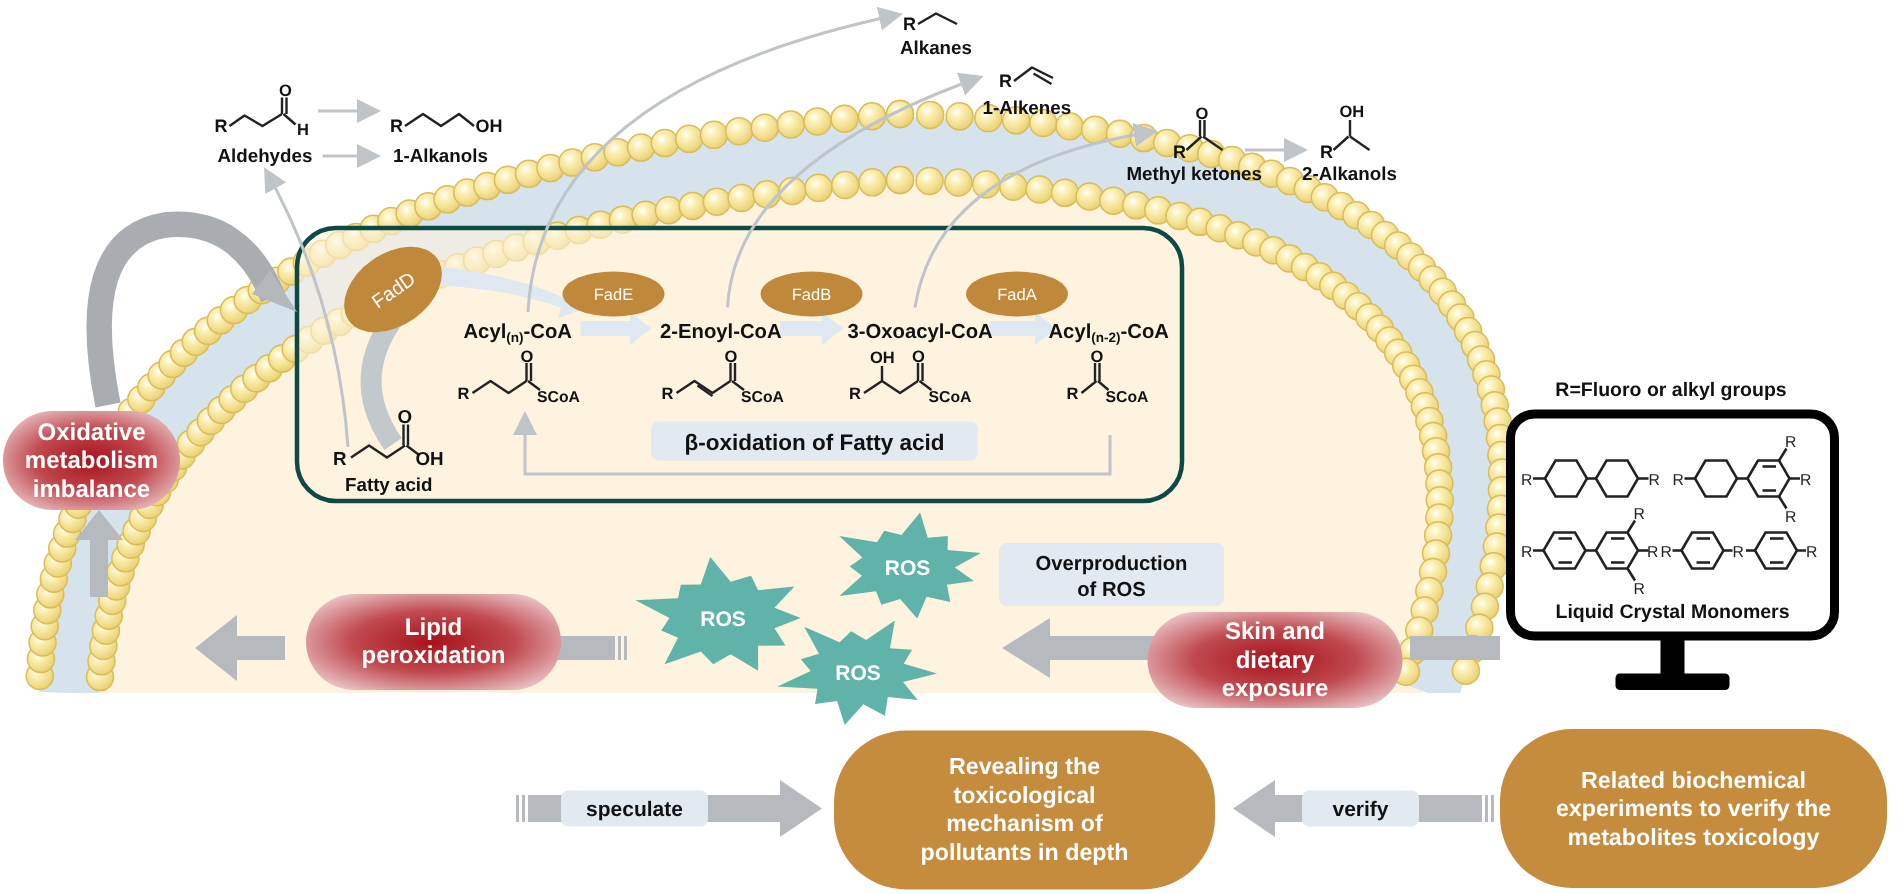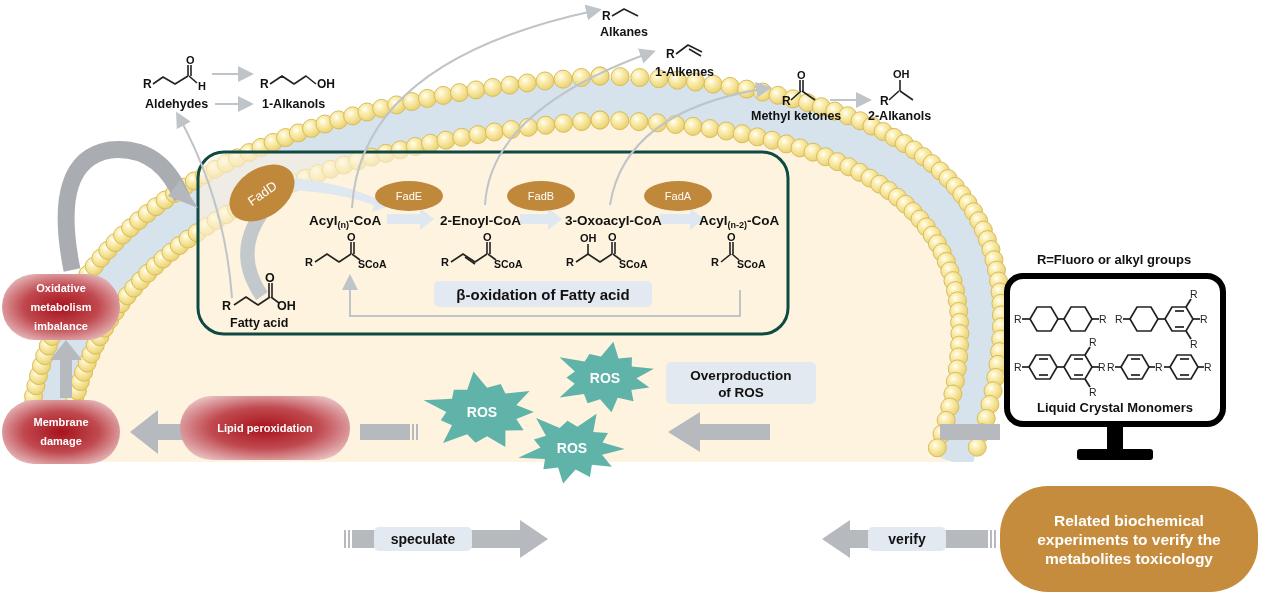--- a/index.html
+++ b/index.html
@@ -7,21 +7,21 @@
          font-family:"Liberation Sans", sans-serif; }
   #stage { position:absolute; left:0; top:0; width:1269px; height:596px; }
   svg text { font-family:"Liberation Sans", sans-serif; }
   .lbl { font-weight:bold; fill:#111; }
   .bond { stroke:#222; stroke-width:1.6; fill:none; stroke-linejoin:round; }
   .bondbox { stroke:#222; stroke-width:1.7; fill:none; }
   .garrow { stroke:#bfc4c8; stroke-width:2; fill:none; }
   .pill { position:absolute; display:flex; align-items:center; justify-content:center;
           text-align:center; color:#fff; font-weight:bold; border-radius:999px; }
   .red-pill { background: radial-gradient(ellipse at center, #a8121b 0%, #c0494f 45%, #e9c2c4 85%, #fbeeee 100%);
-              font-size:11px; line-height:19px; }
+              font-size:16px; line-height:19px; }
   .gold-pill { background:#c68c3e; font-size:15.5px; line-height:19px; border-radius:48px; }
 </style>
 </head>
 <body>
 
 <div id="stage">
 <svg id="main-svg" width="1269" height="596" viewBox="0 0 1269 596">
   <defs>
     <radialGradient id="headGrad" cx="0.38" cy="0.35" r="0.7">
       <stop offset="0" stop-color="#ffffff"></stop>
@@ -504,23 +504,26 @@
         <rect x="994" y="530" width="2" height="18"></rect>
   </g>
   <rect x="868" y="527" width="78" height="24" rx="5" fill="#e3e9f0"></rect>
   <text class="lbl" x="907" y="544" font-size="14" text-anchor="middle" fill="#333">verify</text>
 </svg>
 
 
 <div class="pill red-pill" style="left:2px; top:274px; width:118px; height:66px;">
       <span style="width:100px;">Oxidative metabolism imbalance</span>
     </div>
-<div class="pill red-pill" style="left:2px; top:400px; width:118px; height:64px;">
-      <span style="width:90px;">Membrane damage</span>
-    </div>
-<div class="pill red-pill" style="left:180px; top:396px; width:170px; height:64px;justify-content:center;">
+<div class="pill red-pill" style="left:204px; top:396px; width:170px; height:64px;justify-content:center;">
       <span style="width:100px;">Lipid peroxidation</span>
     </div>
-
+<div class="pill red-pill" style="left:765px; top:408px; width:170px; height:64px;">
+      <span style="width:120px;">Skin and dietary exposure</span>
+    </div>
+
+<div class="pill gold-pill" style="left:556px; top:487px; width:254px; height:106px;">
+      <span style="width:170px;">Revealing the toxicological mechanism of pollutants in depth</span>
+    </div>
 <div class="pill gold-pill" style="left:1000px; top:486px; width:258px; height:106px;">
       <span style="width:190px;">Related biochemical experiments to verify the metabolites toxicology</span>
     </div>
 </div>
 
 </body></html>

